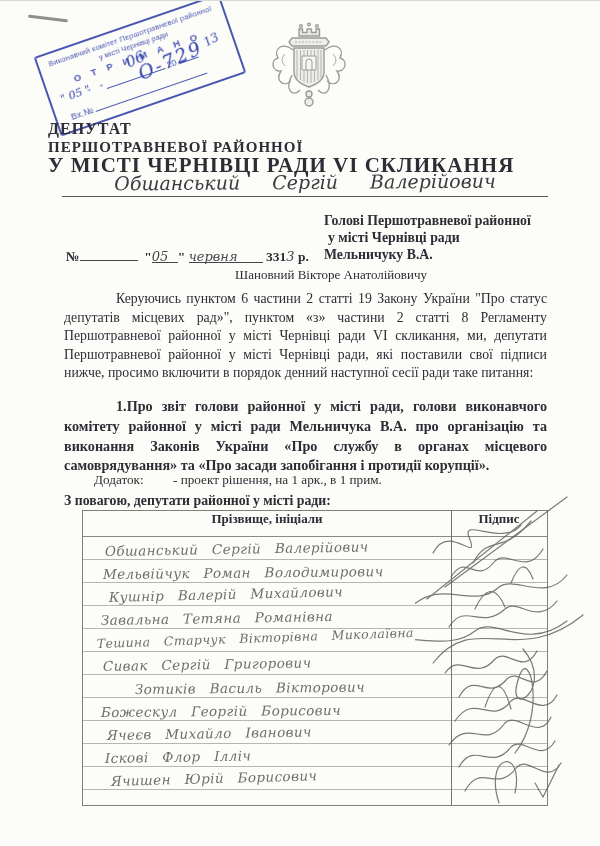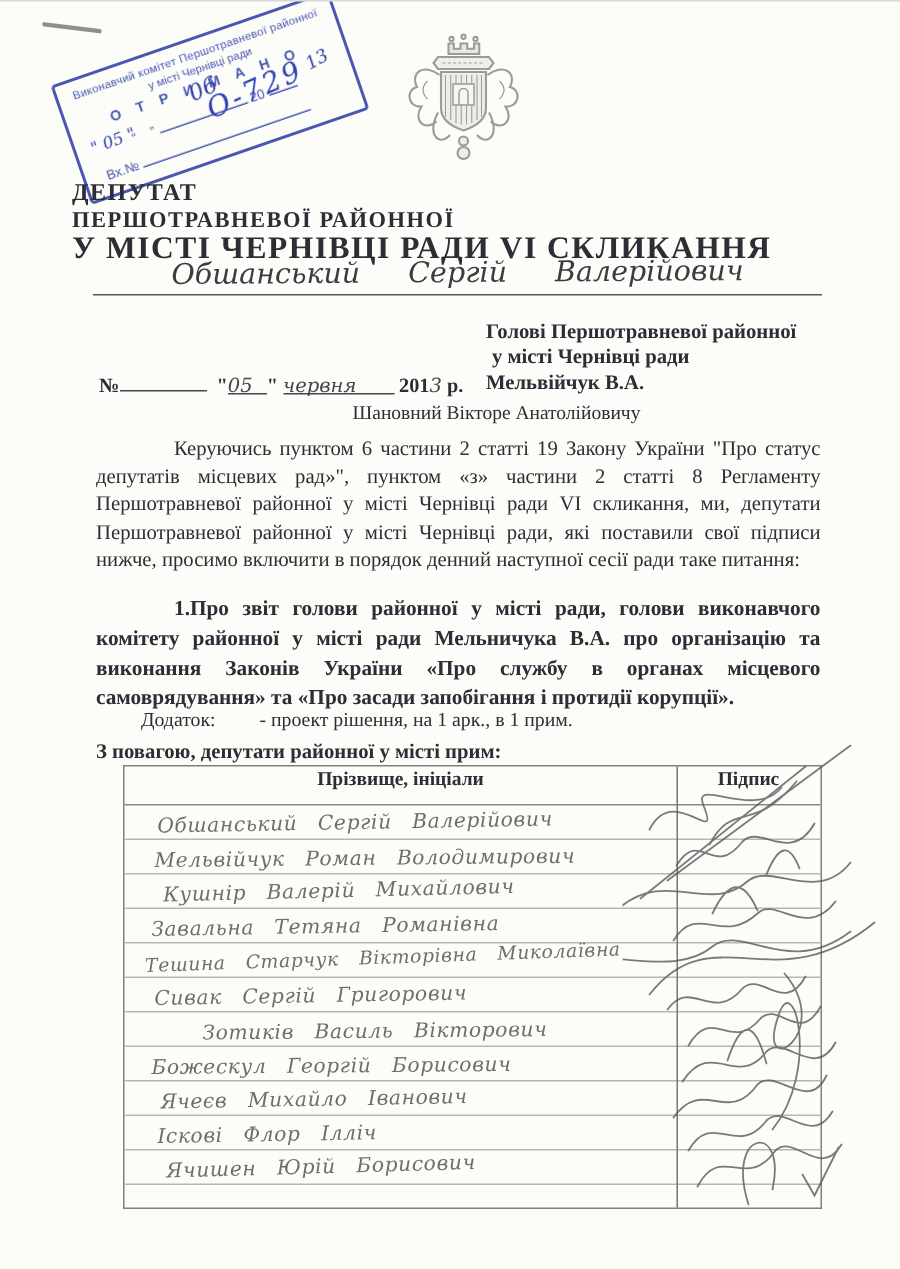--- a/index.html
+++ b/index.html
@@ -127,41 +127,41 @@
     <div class="h3">У МІСТІ ЧЕРНІВЦІ РАДИ VI СКЛИКАННЯ</div>
   </div>
 
   <div class="hw deputy-hw">Обшанський Сергій Валерійович</div>
   <div class="name-underline"></div>
 
   <div class="num-line">
     <span>№</span><span class="blank" style="width:58px"></span>
     &nbsp;<span>"</span><span class="blank" style="width:26px"><span class="hw">05</span></span><span>"</span>
     <span class="blank" style="width:74px"><span class="hw">червня</span></span>
-    <span>201</span><span class="hw">3</span>
+    <span>331</span><span class="hw">3</span>
     <span>р.</span>
   </div>
 
   <div class="addressee">
     <div>Голові Першотравневої районної</div>
     <div class="a2">у місті Чернівці ради</div>
-    <div>Мельвійчук В.А.</div>
+    <div>Мельничуку В.А.</div>
   </div>
 
   <div class="greeting">Шановний Вікторе Анатолійовичу</div>
 
   <div class="para p1">Керуючись пунктом 6 частини 2  статті 19 Закону України "Про статус депутатів місцевих рад»", пунктом «з» частини 2 статті 8  Регламенту Першотравневої районної у місті Чернівці ради VI скликання, ми,  депутати Першотравневої районної у місті Чернівці ради, які поставили свої підписи нижче, просимо включити в порядок денний наступної сесії ради таке питання:</div>
   <div class="para p2">1.Про звіт голови  районної у місті ради, голови виконавчого комітету районної у місті ради Мельничука В.А. про організацію та виконання Законів України «Про службу в органах місцевого самоврядування» та «Про засади запобігання і протидії корупції».</div>
 
   <div class="attachment">
     <span>Додаток:</span>
     <span class="att-text">- проект рішення, на 1 арк., в 1 прим.</span>
   </div>
 
-  <div class="closing">З повагою, депутати районної у місті прим:</div>
+  <div class="closing">З повагою, депутати районної у місті ради:</div>
 
   <div class="sig-table">
     <div class="thead">
       <div class="hc1">Прізвище, ініціали</div>
       <div class="hc2">Підпис</div>
     </div>
     <div>
         <div class="trow">
           <span class="hw row-name" style="left: 22px; transform: rotate(-1deg);">Обшанський Сергій Валерійович</span>
         </div>

